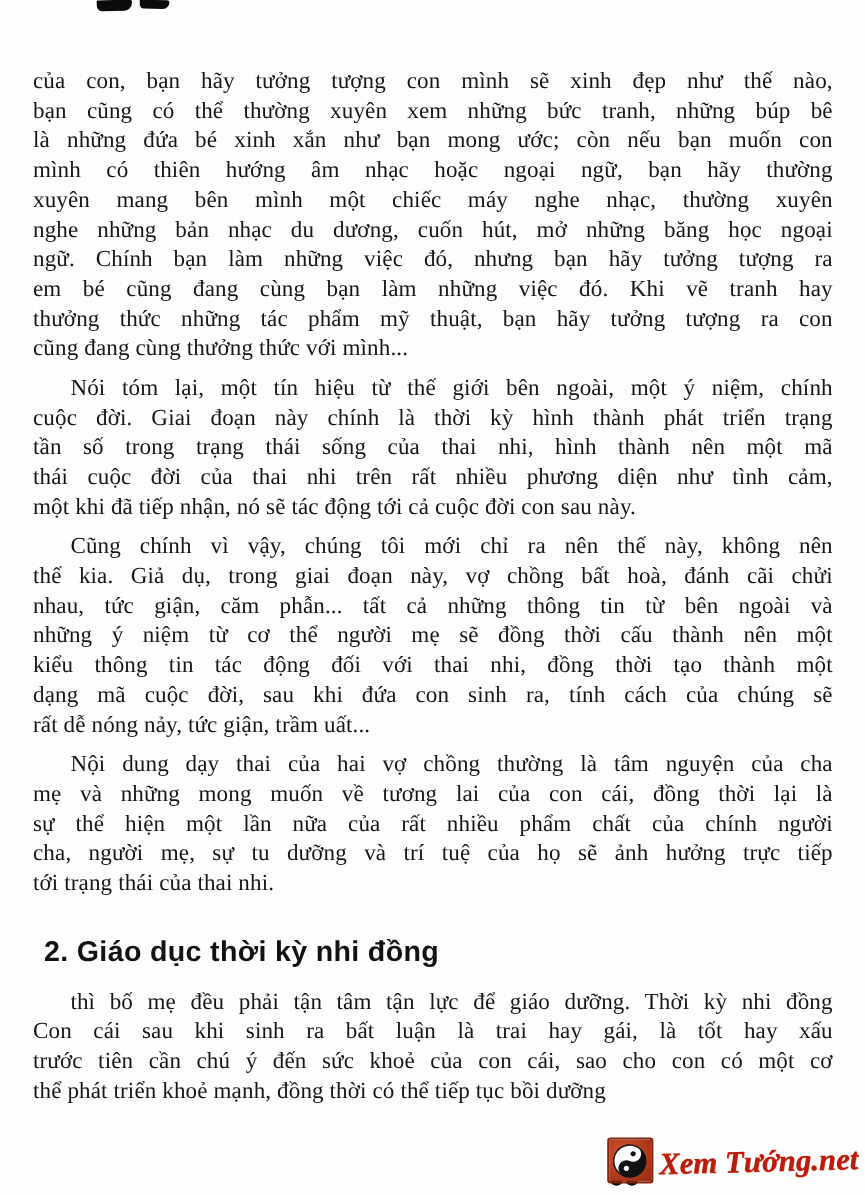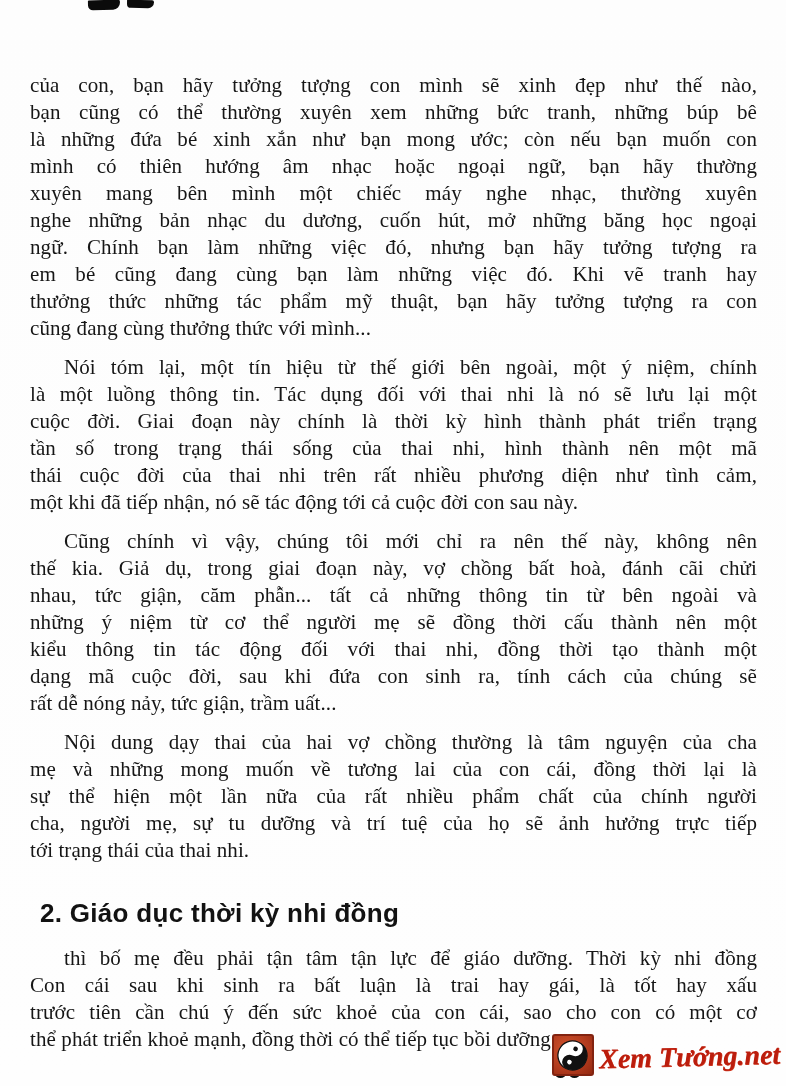--- a/index.html
+++ b/index.html
@@ -33,21 +33,21 @@
     border-radius: 0 2px 6px 4px;
     transform: rotate(1deg);
   }
   .text-block {
     position: absolute;
     top: 60px;
     left: 30px;
     width: 727px;
   }
   .para {
-    margin: 12px 0 9px 0;
+    margin: 0 0 9px 0;
     font-size: 21px;
     line-height: 27px;
     letter-spacing: 0.1px;
   }
   .line {
     display: block;
     text-align: justify;
     text-align-last: justify;
   }
   .line.last {
@@ -132,21 +132,20 @@
         <span class="line">mình có thiên hướng âm nhạc hoặc ngoại ngữ, bạn hãy thường</span>
         <span class="line">xuyên mang bên mình một chiếc máy nghe nhạc, thường xuyên</span>
         <span class="line">nghe những bản nhạc du dương, cuốn hút, mở những băng học ngoại</span>
         <span class="line">ngữ. Chính bạn làm những việc đó, nhưng bạn hãy tưởng tượng ra</span>
         <span class="line">em bé cũng đang cùng bạn làm những việc đó. Khi vẽ tranh hay</span>
         <span class="line">thưởng thức những tác phẩm mỹ thuật, bạn hãy tưởng tượng ra con</span>
         <span class="line last">cũng đang cùng thưởng thức với mình...</span>
       </p>
       <p class="para indent">
         <span class="line">Nói tóm lại, một tín hiệu từ thế giới bên ngoài, một ý niệm, chính</span>
-        <span class="line">là một luồng thông tin. Tác dụng đối với thai nhi là nó sẽ lưu lại một</span>
         <span class="line">cuộc đời. Giai đoạn này chính là thời kỳ hình thành phát triển trạng</span>
         <span class="line">tần số trong trạng thái sống của thai nhi, hình thành nên một mã</span>
         <span class="line">thái cuộc đời của thai nhi trên rất nhiều phương diện như tình cảm,</span>
         <span class="line last">một khi đã tiếp nhận, nó sẽ tác động tới cả cuộc đời con sau này.</span>
       </p>
       <p class="para indent">
         <span class="line">Cũng chính vì vậy, chúng tôi mới chỉ ra nên thế này, không nên</span>
         <span class="line">thế kia. Giả dụ, trong giai đoạn này, vợ chồng bất hoà, đánh cãi chửi</span>
         <span class="line">nhau, tức giận, căm phẫn... tất cả những thông tin từ bên ngoài và</span>
         <span class="line">những ý niệm từ cơ thể người mẹ sẽ đồng thời cấu thành nên một</span>

